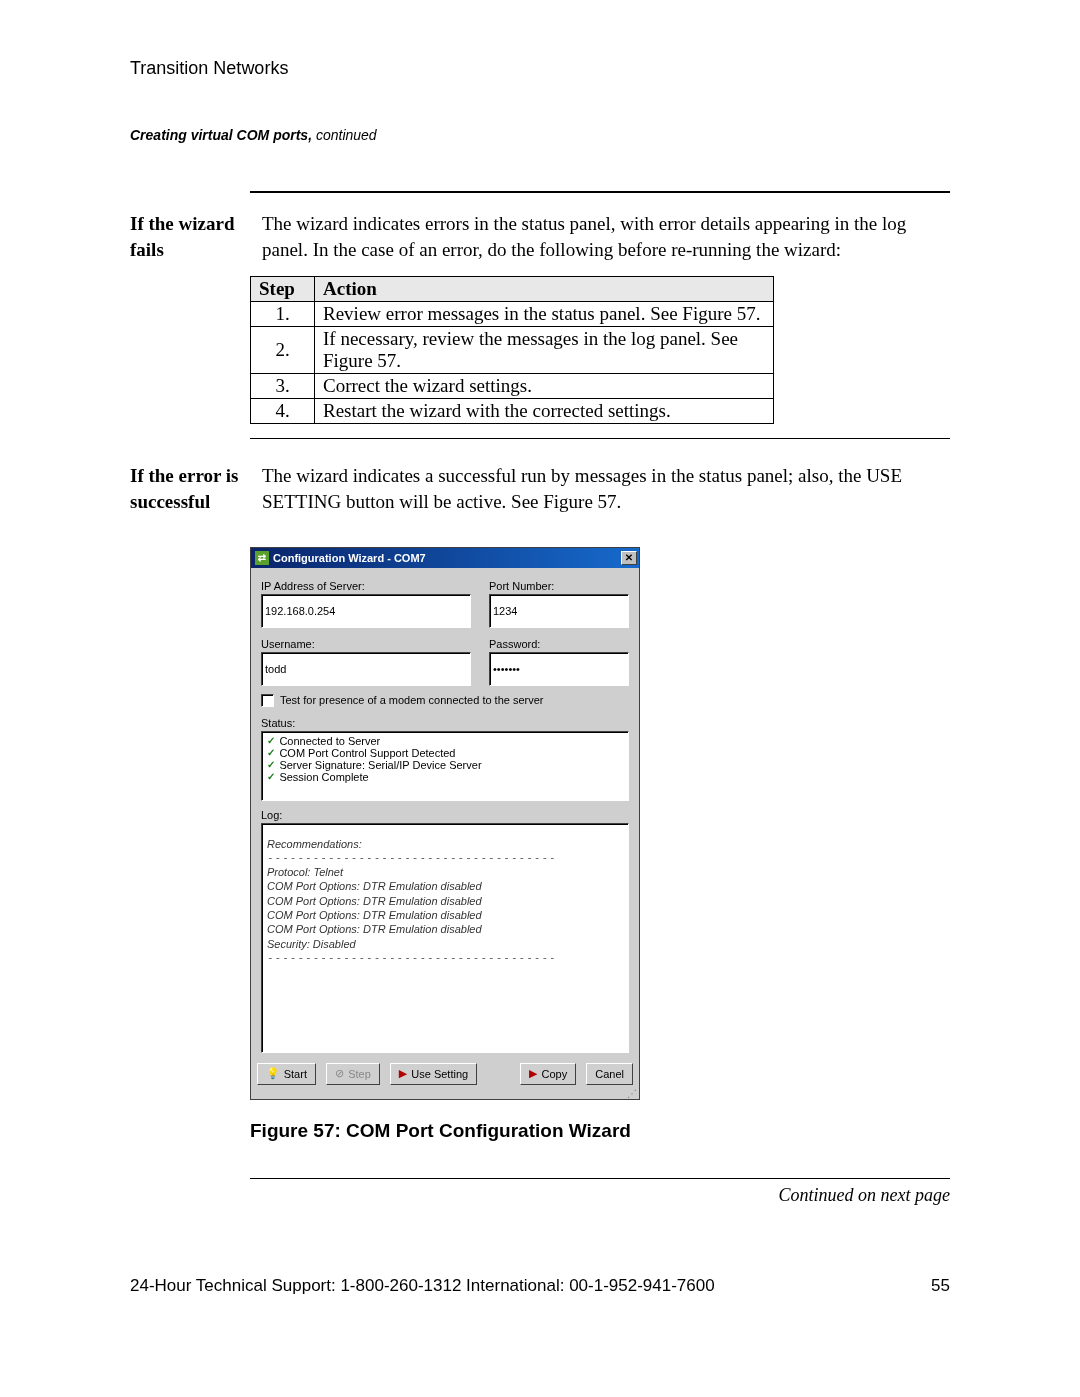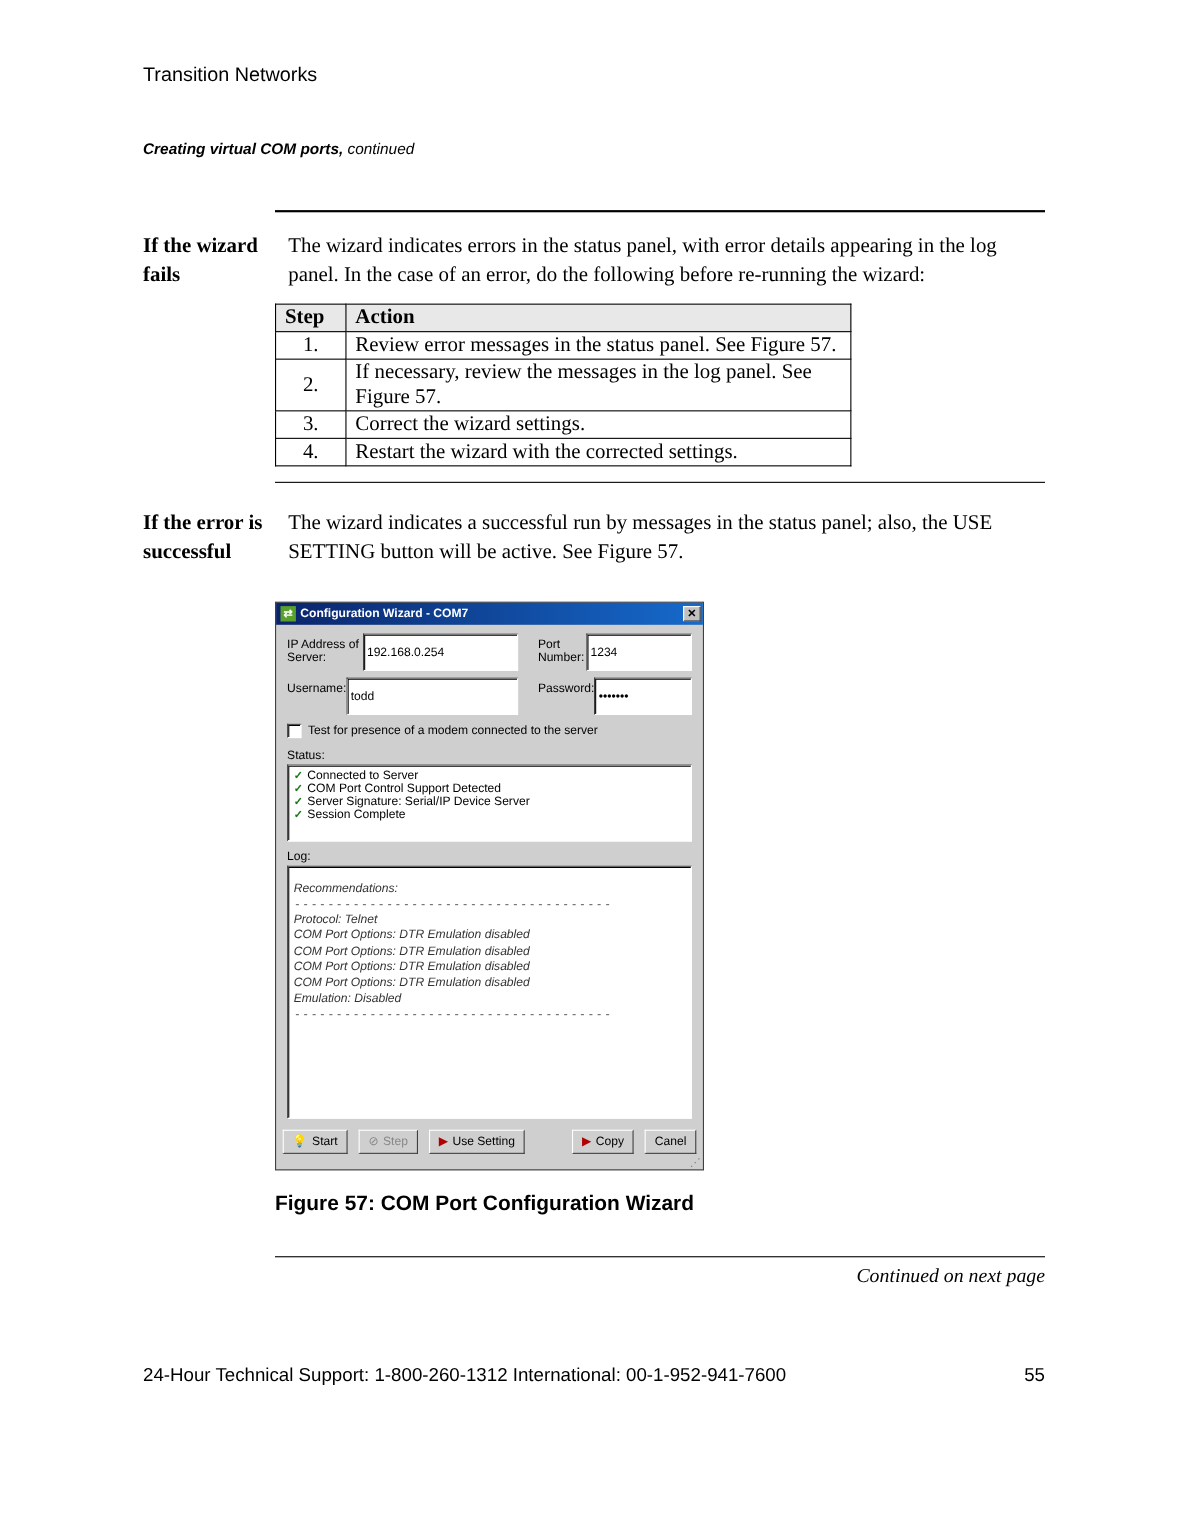--- a/index.html
+++ b/index.html
@@ -111,21 +111,21 @@
     border-right-color:#404040; border-bottom-color:#404040;
     color:#000;
     font-size: 10px;
     display:flex; align-items:center; justify-content:center;
     font-weight:bold;
   }
   .wizard-body {
     padding: 8px 10px 4px 10px;
   }
   .form-row { display:flex; gap:18px; margin-bottom:2px; }
-  .form-col { display:flex; flex-direction:row;justify-content:center; }
+  .form-col { display:flex; flex-direction:column;justify-content:center; }
   .form-col.left { flex: 0 0 210px; }
   .form-col.right { flex: 1; }
   .win-input {
     font-family: "MS Sans Serif", Tahoma, Arial, sans-serif;
     font-size: 11px;
     background:#fff;
     border: 1px solid #808080;
     border-top-color:#404040; border-left-color:#404040;
     border-right-color:#fff; border-bottom-color:#fff;
     box-shadow: inset 1px 1px 0 #000;
@@ -322,21 +322,21 @@
         <div class="panel-label" style="margin-top:8px;">Log:</div>
         <div class="panel log">
           <div style="height:10px;"></div>
           <div>Recommendations:</div>
           <div class="divider-dots">--------------------------------------</div>
           <div>Protocol:  Telnet</div>
           <div>COM Port Options:  DTR Emulation disabled</div>
           <div>COM Port Options:  DTR Emulation disabled</div>
           <div>COM Port Options:  DTR Emulation disabled</div>
           <div>COM Port Options:  DTR Emulation disabled</div>
-          <div>Emulation:  Disabled</div>
+          <div>Security:  Disabled</div>
           <div class="divider-dots">--------------------------------------</div>
         </div>
       </div>
 
       <div class="button-bar">
         <span class="winbtn">
             <span class="ico" style="color:#d9a400;">💡</span>
             <span>Start</span>
           </span>
         <span class="winbtn disabled">

